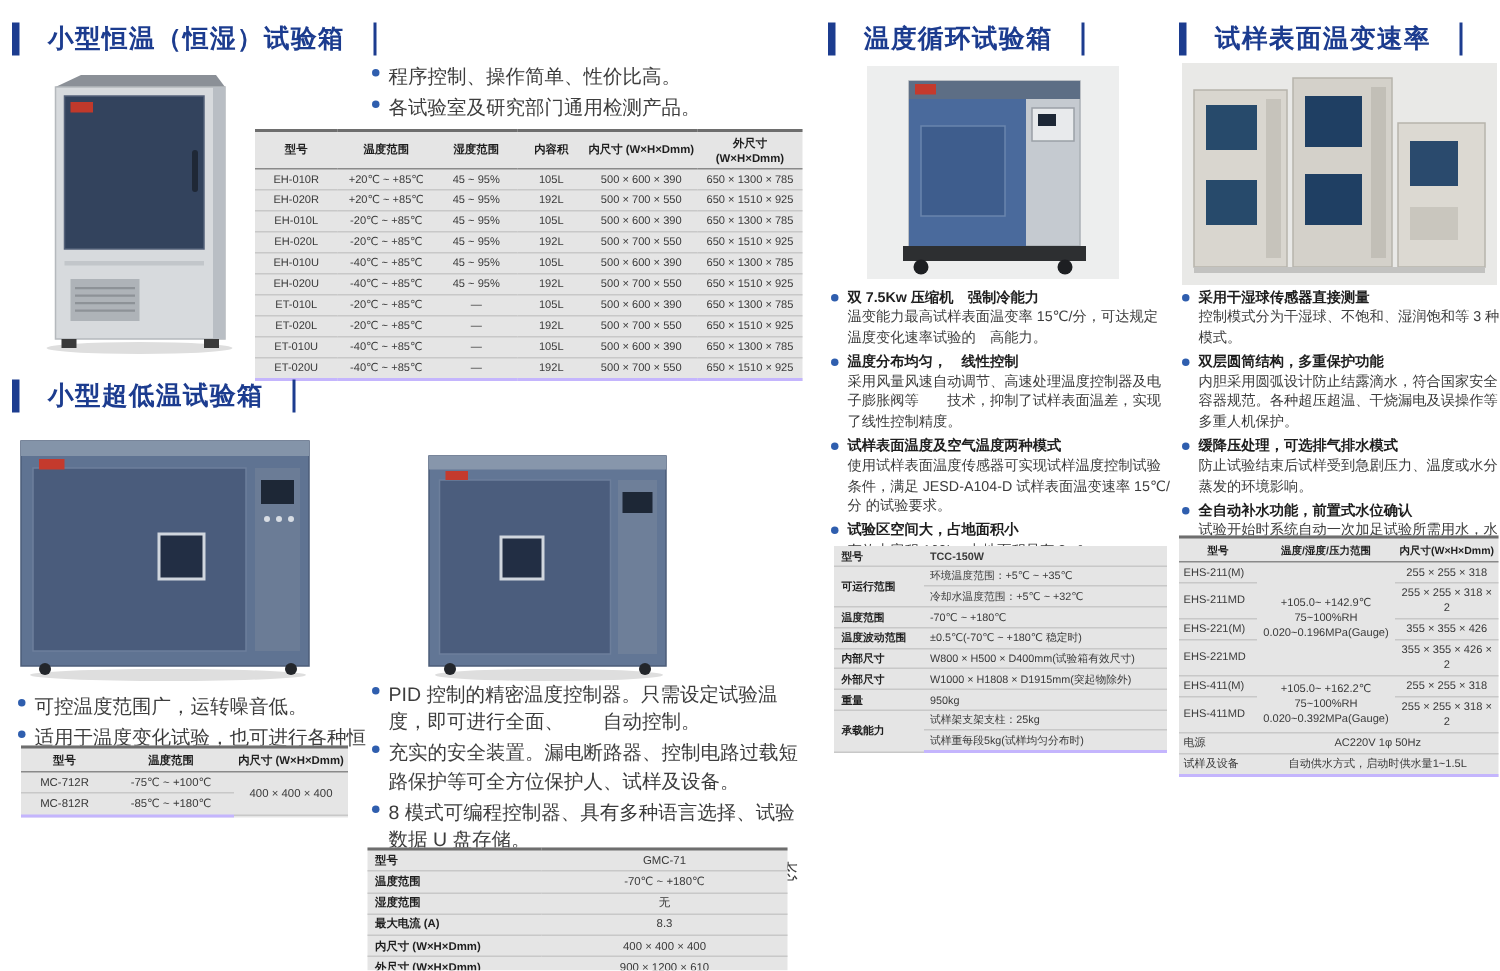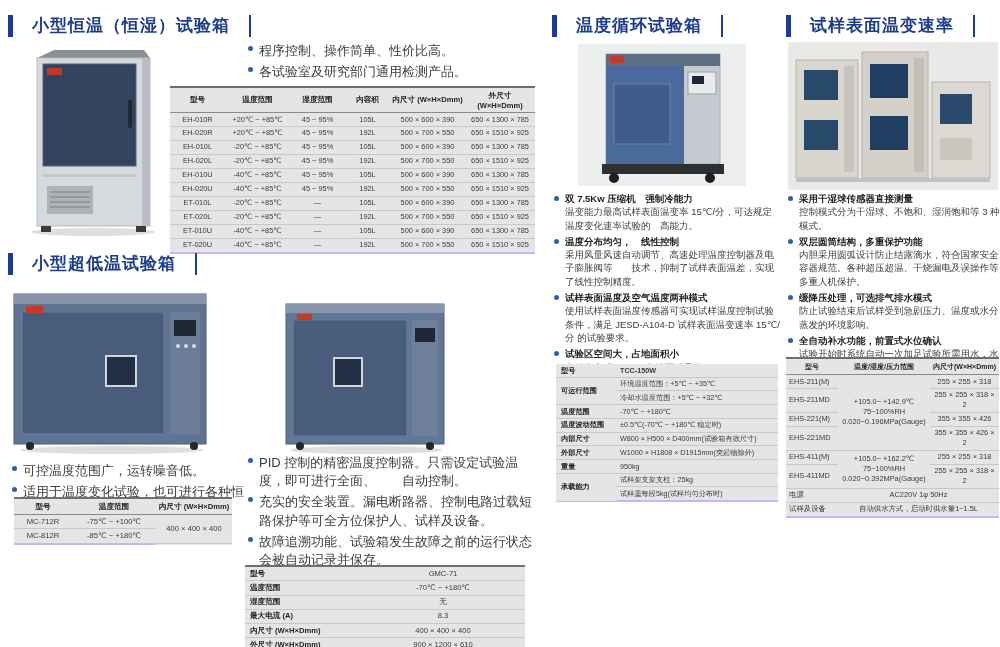--- a/index.html
+++ b/index.html
@@ -254,20 +254,24 @@
     <li>
         <span class="dot"></span>
         <span class="btext">PID 控制的精密温度控制器。只需设定试验温度，即可进行全面、　　自动控制。</span>
       </li>
     <li>
         <span class="dot"></span>
         <span class="btext">充实的安全装置。漏电断路器、控制电路过载短路保护等可全方位保护人、试样及设备。</span>
       </li>
     <li>
         <span class="dot"></span>
+        <span class="btext">8 模式可编程控制器、具有多种语言选择、试验数据 U 盘存储。</span>
+      </li>
+    <li>
+        <span class="dot"></span>
         <span class="btext">故障追溯功能、试验箱发生故障之前的运行状态会被自动记录并保存。</span>
       </li>
   </ul>
 
   <table class="tbl t-gmc t-gmc2" style="left:245px;top:565px;width:280px;">
     <colgroup>
         <col style="width:116px">
         <col style="width:164px">
       </colgroup>
     <tbody>

